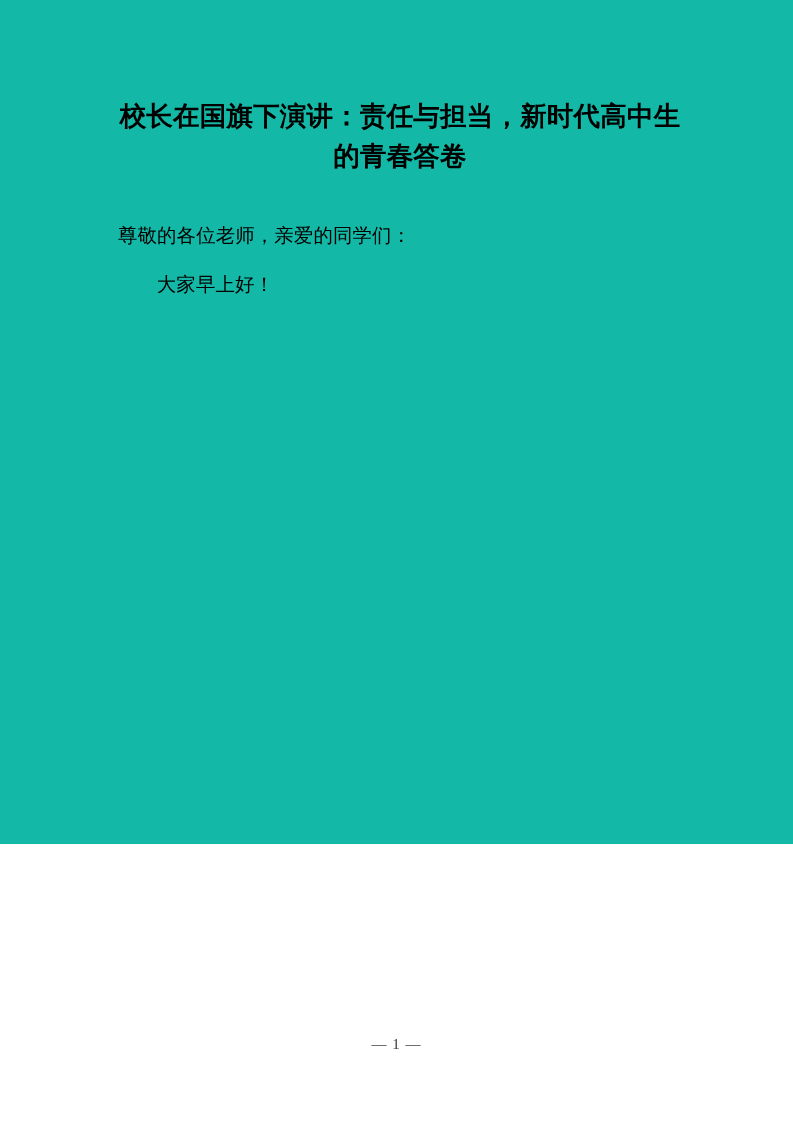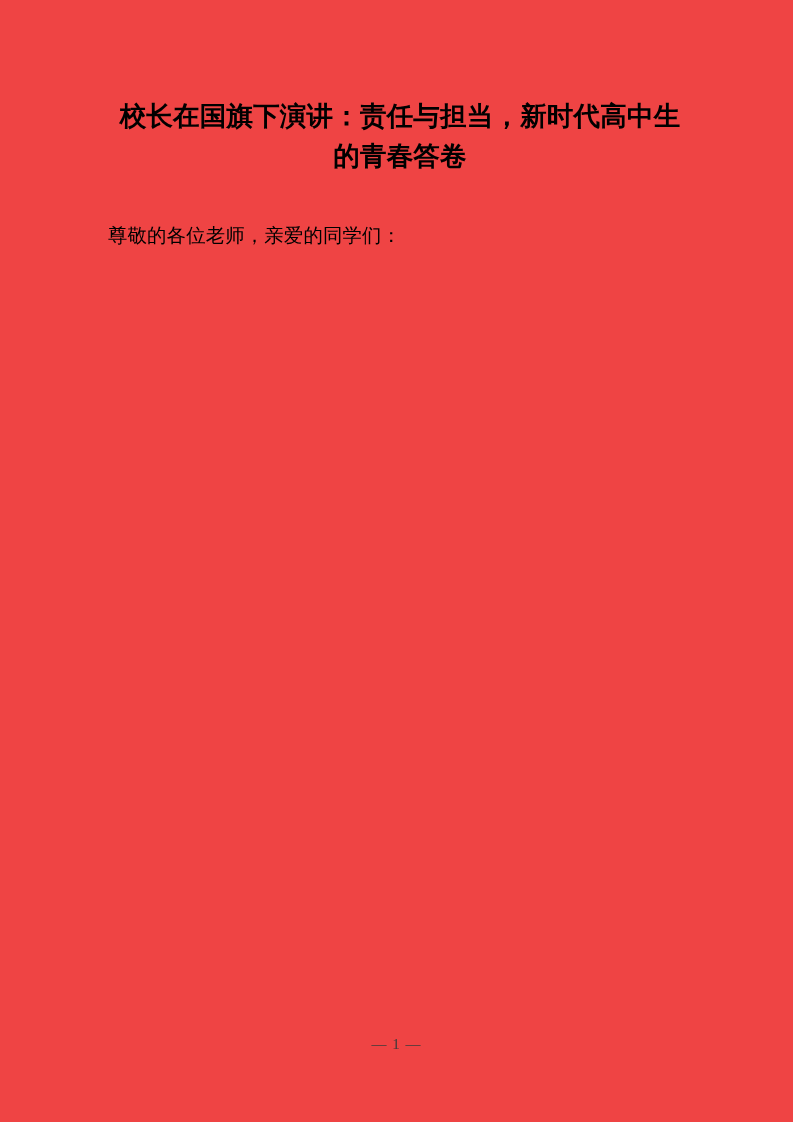--- a/index.html
+++ b/index.html
@@ -15,22 +15,22 @@
     overflow: hidden;
     font-family: "Liberation Serif", "DejaVu Serif", serif;
     color: #000000;
   }
 
   .page {
     position: absolute;
     left: 0;
     top: 0;
     width: 793px;
-    height: 1122px;
-    background: #ef4444;
+    height: 844px;
+    background: #14b8a6;
     box-sizing: border-box;
   }
 
   .content {
     position: absolute;
     left: 104px;
     top: 96px;
     width: 592px;
   }
 
@@ -46,21 +46,21 @@
     padding: 0 6px;
     color: #000000;
   }
 
   
   .body-block {
     margin-top: 42px;
   }
 
   p.para {
-    margin: 4px;
+    margin: 14px;
     font-family: "Liberation Serif", "DejaVu Serif", serif;
     font-size: 19.4px;
     line-height: 35px;
     text-align: justify;
     text-justify: inter-character;
     text-align-last: left;
     letter-spacing: 0.15px;
     color: #000000;
     word-break: break-all;
   }
@@ -92,20 +92,21 @@
 <div class="page">
 
   <div class="content">
 
     <h1 class="doc-title">校长在国旗下演讲：责任与担当，新时代高中生的青春答卷</h1>
 
     <div class="body-block">
 
       <p class="para noindent">尊敬的各位老师，亲爱的同学们：</p>
 
+      <p class="para indent">大家早上好！</p>
 
 
 
 
     </div>
   </div>
 
   <div class="footer">— 1 —</div>
 
 </div>

